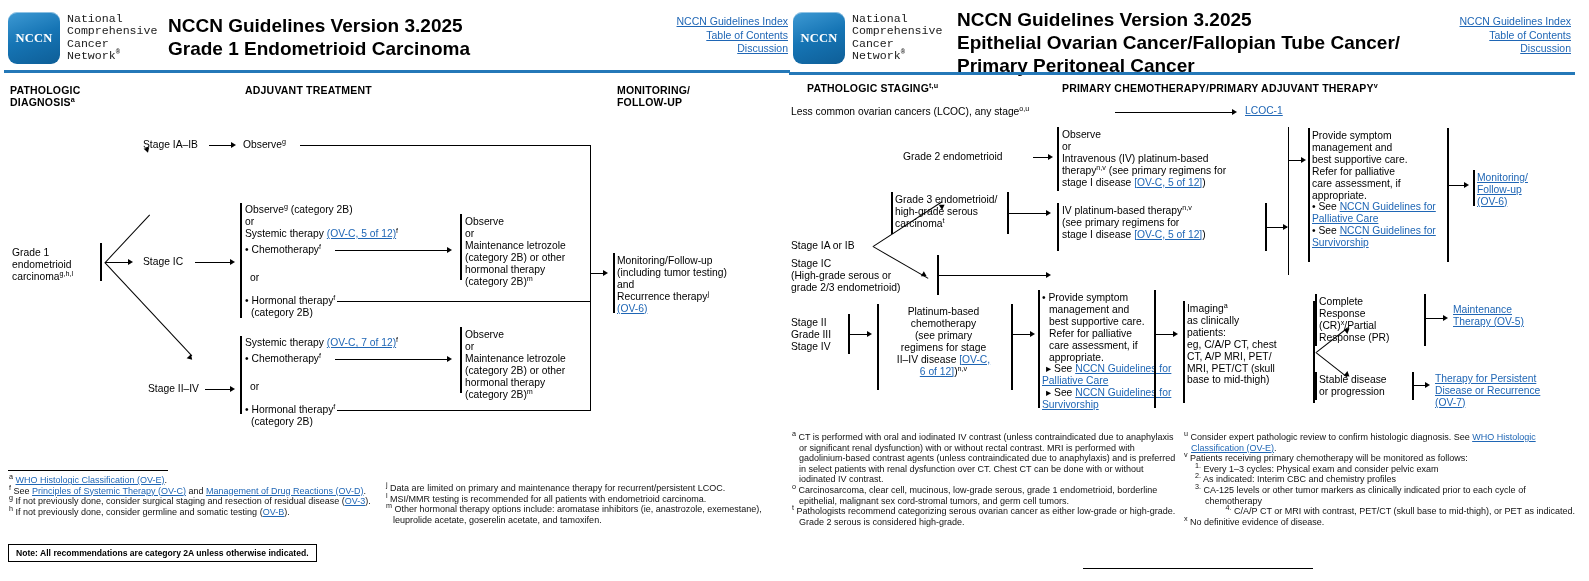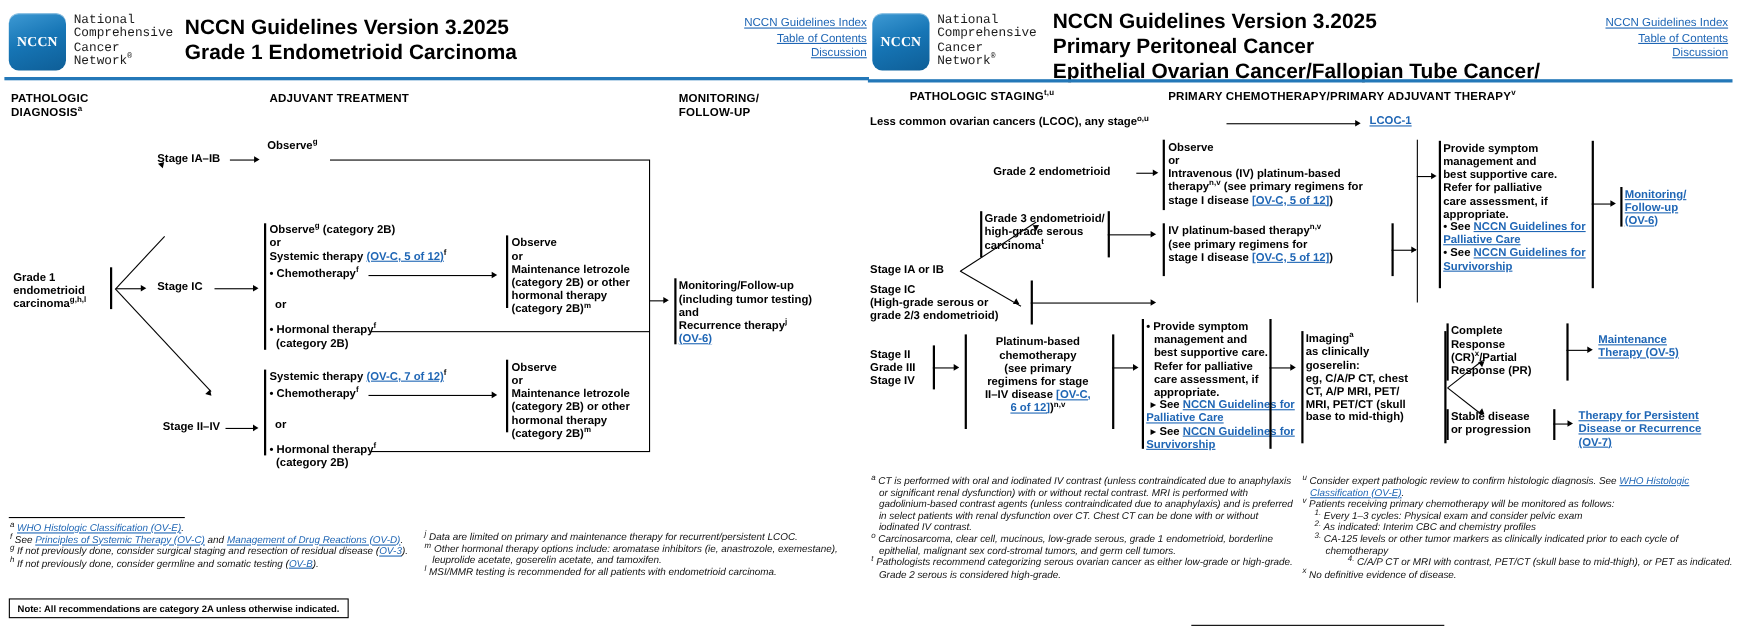--- a/index.html
+++ b/index.html
@@ -26,31 +26,31 @@
   .logo-words{margin-left:7px;font-size:11.6px;line-height:12.4px;color:#1a1a1a;padding-top:1px;font-family:Liberation Mono, monospace;}
   .hdr-title{position:absolute;left:168px;top:14px;font-size:19px;line-height:23px;font-weight:bold;}
   .hdr-links{position:absolute;right:6px;top:15px;text-align:right;font-size:10.5px;line-height:13.5px;}
   .hdr-links a{color:#1f66b5;text-decoration:underline;display:block;cursor:pointer;}
   .rule{position:absolute;left:4px;right:4px;top:70px;height:2.5px;background:#2478b8;}
 
   
   .colhead{position:absolute;font-size:10.5px;font-weight:bold;line-height:11.5px;letter-spacing:.2px;}
 
   
-  .node{position:absolute;font-size:10.3px;line-height:11.9px;font-weight:bold;}
+  .node{position:absolute;font-size:10.3px;line-height:11.9px;font-weight:normal;}
   .lnk{color:#1f66b5;text-decoration:underline;cursor:pointer;}
   .bar{position:absolute;width:1.6px;background:#000;}
   .hline{position:absolute;height:1.3px;background:#000;}
   .vline{position:absolute;width:1.3px;background:#000;}
   .arr{position:absolute;width:0;height:0;border-left:5px solid #000;border-top:3.4px solid transparent;border-bottom:3.4px solid transparent;}
   .diag{position:absolute;transform-origin:0 0;height:1.3px;background:#000;}
   .sup{font-size:7.2px;vertical-align:super;line-height:0;}
 
   
-  .fn{position:absolute;font-size:9px;line-height:10.6px;color:#111;font-style:italic;}
+  .fn{position:absolute;font-size:9px;line-height:10.6px;color:#111;}
   .fn a{color:#1f66b5;text-decoration:underline;cursor:pointer;}
   .fn .m{font-size:7.2px;vertical-align:super;line-height:0;}
   .fn p{margin:0 0 0 0;text-indent:-7px;padding-left:8px;}
   .note-box{position:absolute;border:1.4px solid #000;padding:3px 7px;font-size:8.6px;font-weight:bold;}
   .fn-rule{position:absolute;height:1.4px;background:#000;}
 </style>
 </head>
 <body>
 
 <div class="page" id="page-left">
@@ -84,21 +84,21 @@
   <div class="diag" style="left:105px;top:262px;width:65px;transform:rotate(-47deg);"></div>
   <div class="arr" style="left:145px;top:146px;transform:rotate(-47deg);"></div>
   <div class="hline" style="left:105px;top:262px;width:25px;"></div>
   <div class="arr" style="left:128px;top:258.5px;"></div>
   <div class="diag" style="left:105px;top:262px;width:128px;transform:rotate(47deg);"></div>
   <div class="arr" style="left:188px;top:355px;transform:rotate(47deg);"></div>
 
   <div class="node" style="left:143px;top:139px;">Stage IA–IB</div>
   <div class="hline" style="left:209px;top:145px;width:25px;"></div>
   <div class="arr" style="left:231px;top:141.5px;"></div>
-  <div class="node" style="left:243px;top:127px;">Observe<span class="sup">g</span></div>
+  <div class="node" style="left:243px;top:139px;">Observe<span class="sup">g</span></div>
   <div class="hline" style="left:300px;top:145px;width:290px;"></div>
 
   <div class="node" style="left:143px;top:256px;">Stage IC</div>
   <div class="hline" style="left:195px;top:262px;width:38px;"></div>
   <div class="arr" style="left:230px;top:258.5px;"></div>
 
   <div class="bar" style="left:240px;top:203px;height:115px;"></div>
   <div class="node" style="left:245px;top:204px;width:190px;">
     Observe<span class="sup">g</span><span> (category 2B)</span><br>
     <span>or</span><br>
@@ -160,47 +160,47 @@
 
   <div class="fn-rule" style="left:8px;top:470px;width:160px;"></div>
   <div class="fn" id="lfn-a" style="left:8px;top:475px;width:368px;">
       <p><span class="m">a</span> <a>WHO Histologic Classification (OV-E)</a>.</p>
       <p><span class="m">f</span> See <a>Principles of Systemic Therapy (OV-C)</a> and <a>Management of Drug Reactions (OV-D)</a>.</p>
       <p><span class="m">g</span> If not previously done, consider surgical staging and resection of residual disease (<a>OV-3</a>).</p>
       <p><span class="m">h</span> If not previously done, consider germline and somatic testing (<a>OV-B</a>).</p>
     </div>
   <div class="fn" id="lfn-b" style="left:385px;top:483px;width:400px;">
       <p><span class="m">j</span> Data are limited on primary and maintenance therapy for recurrent/persistent LCOC.</p>
+      <p><span class="m">l</span> MSI/MMR testing is recommended for all patients with endometrioid carcinoma.</p>
       <p><span class="m">m</span> Other hormonal therapy options include: aromatase inhibitors (ie, anastrozole, exemestane), leuprolide acetate, goserelin acetate, and tamoxifen.</p>
-      <p><span class="m">l</span> MSI/MMR testing is recommended for all patients with endometrioid carcinoma.</p>
     </div>
   <div class="note-box" style="left:8px;top:544px;">Note: All recommendations are category 2A unless otherwise indicated.</div>
 </div>
 
 <div class="page" id="page-right">
 
   <div class="hdr">
     <div class="logo-wrap">
       <div class="logo-mark">NCCN</div>
       <div class="logo-words">National<br>Comprehensive<br>Cancer<br>Network<span class="sup">®</span></div>
     </div>
     <div class="hdr-title" style="top:8px;left:172px;">
       <div>NCCN Guidelines Version 3.2025</div>
+      <div>Epithelial Ovarian Cancer/Fallopian Tube Cancer/</div>
       <div>Primary Peritoneal Cancer</div>
-      <div>Epithelial Ovarian Cancer/Fallopian Tube Cancer/</div>
     </div>
     <div class="hdr-links" style="right:8px;">
       <a>NCCN Guidelines Index</a>
       <a>Table of Contents</a>
       <a>Discussion</a>
     </div>
     <div class="rule" style="left:4px;right:4px;top:72px;"></div>
   </div>
 
-  <div class="colhead" style="left:22px;top:83px;padding-left:20px;"><span>PATHOLOGIC STAGING</span><span class="sup">t,u</span></div>
+  <div class="colhead" style="left:2px;top:83px;padding-left:20px;"><span>PATHOLOGIC STAGING</span><span class="sup">t,u</span></div>
   <div class="colhead" style="left:277px;top:83px;"><span>PRIMARY CHEMOTHERAPY/PRIMARY ADJUVANT THERAPY</span><span class="sup">v</span></div>
 
   <div class="node" style="left:6px;top:106px;"><span>Less common ovarian cancers (LCOC), any stage</span><span class="sup">o,u</span></div>
   <div class="hline" style="left:330px;top:112px;width:120px;"></div>
   <div class="arr" style="left:447px;top:108.5px;"></div>
   <div class="node" style="left:460px;top:105px;"><a class="lnk">LCOC-1</a></div>
 
   <div class="node" style="left:6px;top:240px;">Stage IA or IB</div>
   <div class="diag" style="left:88px;top:246px;width:82px;transform:rotate(-33deg);"></div>
   <div class="arr" style="left:155px;top:203px;transform:rotate(-33deg);"></div>
@@ -307,21 +307,21 @@
     <span style="padding-left:4px;">▸ See </span><a class="lnk">NCCN Guidelines for Survivorship</a>
   </div>
   <div class="bar" style="left:369px;top:290px;height:118px;"></div>
   <div class="hline" style="left:369px;top:334px;width:22px;"></div>
   <div class="arr" style="left:388px;top:330.5px;"></div>
 
   <div class="bar" style="left:398px;top:301px;height:102px;"></div>
   <div class="node" style="left:402px;top:303px;width:125px;">
     <span>Imaging</span><span class="sup">a</span><br>
     <span>as clinically</span><br>
-    <span>goserelin:</span><br>
+    <span>patients:</span><br>
     <span>eg, C/A/P CT, chest</span><br>
     <span>CT, A/P MRI, PET/</span><br>
     <span>MRI, PET/CT (skull</span><br>
     <span>base to mid-thigh)</span>
   </div>
   <div class="bar" style="left:528px;top:301px;height:102px;"></div>
 
   <div class="diag" style="left:531px;top:352px;width:40px;transform:rotate(-38deg);"></div>
   <div class="arr" style="left:560px;top:327px;transform:rotate(-38deg);"></div>
   <div class="diag" style="left:531px;top:352px;width:40px;transform:rotate(38deg);"></div>

